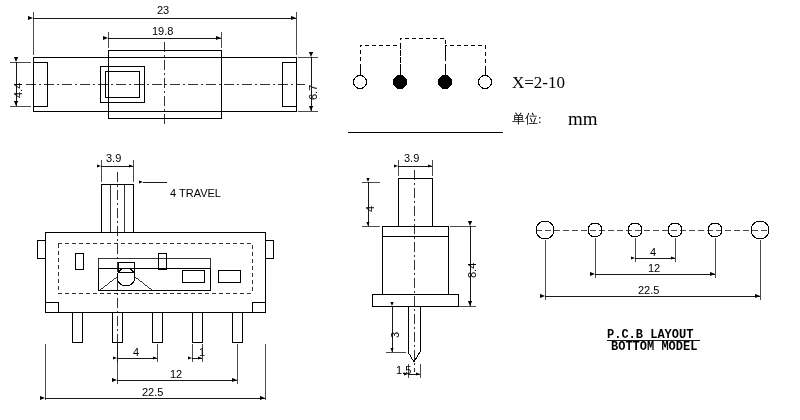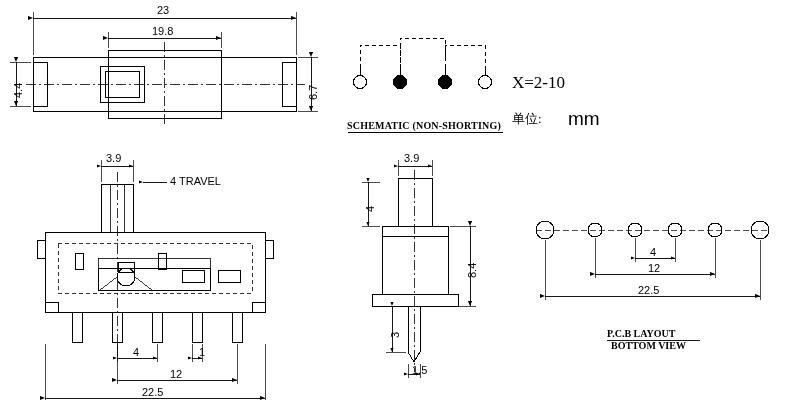--- a/index.html
+++ b/index.html
@@ -10,24 +10,24 @@
     color:#000;
     position:relative;
     overflow:hidden;
   }
   .stage{position:absolute;left:0;top:0;width:672px;height:420px;}
   svg{position:absolute;left:0;top:0;width:800px;height:420px;}
   .lbl{position:absolute;white-space:nowrap;}
   .t-model{font-size:19px;font-family:"Liberation Serif",serif;}
   .t-x{font-size:17px;font-family:"Liberation Serif",serif;}
   .t-unit{font-size:13px;font-family:"Liberation Serif",serif;}
-  .t-mm{font-size:19px;font-family:Liberation Sans, sans-serif;}
+  .t-mm{font-size:19px;font-family:Liberation Serif, serif;}
   .t-dim{font-size:11px;font-family:"Liberation Sans",sans-serif;}
   .t-cap{font-size:10px;font-family:"Liberation Serif",serif;font-weight:bold;letter-spacing:.2px;}
-  .t-cap2{font-size:10px;font-family:Liberation Serif, serif;font-weight:bold;}
+  .t-cap2{font-size:12px;font-family:Liberation Mono, monospace;font-weight:bold;}
   .vert{transform:rotate(-90deg);transform-origin:left top;}
 </style>
 </head>
 <body>
 
 <div class="stage">
 
 <svg viewBox="0 0 800 420">
   <defs>
     <marker id="ar" markerWidth="7" markerHeight="7" refX="6" refY="2.5" orient="auto">
@@ -207,38 +207,37 @@
 
     <line x1="607" y1="340" x2="700" y2="340" stroke-width="0.9"></line>
   </g>
 </svg>
 
 <div class="lbl t-dim" style="left:157px;top:4px;">23</div>
 <div class="lbl t-dim" style="left:152px;top:25px;">19.8</div>
 <div class="lbl t-dim vert" style="left:12px;top:98px;">4.4</div>
 <div class="lbl t-dim vert" style="left:307px;top:100px;">6.7</div>
 
-<div class="lbl t-cap" style="left:347px;top:120px;">SCHEMATIC (NON-SHORTING)</div>
 
 <div class="lbl t-x" style="left:512px;top:73px;">X=2-10</div>
 <div class="lbl t-unit" style="left:512px;top:110px;">单位:</div>
 <div class="lbl t-mm" style="left:568px;top:108px;">mm</div>
 
 <div class="lbl t-dim" style="left:106px;top:152px;">3.9</div>
-<div class="lbl t-dim" style="left:170px;top:175px;">4 TRAVEL</div>
+<div class="lbl t-dim" style="left:170px;top:187px;">4 TRAVEL</div>
 <div class="lbl t-dim" style="left:133px;top:346px;">4</div>
 <div class="lbl t-dim" style="left:199px;top:346px;">1</div>
 <div class="lbl t-dim" style="left:170px;top:368px;">12</div>
 <div class="lbl t-dim" style="left:142px;top:386px;">22.5</div>
 
 <div class="lbl t-dim" style="left:404px;top:152px;">3.9</div>
 <div class="lbl t-dim vert" style="left:364px;top:212px;">4</div>
 <div class="lbl t-dim vert" style="left:466px;top:278px;">8.4</div>
 <div class="lbl t-dim vert" style="left:389px;top:338px;">3</div>
-<div class="lbl t-dim" style="left:412px;top:364px;">1.5</div>
+<div class="lbl t-dim" style="left:396px;top:364px;">1.5</div>
 
 <div class="lbl t-dim" style="left:650px;top:246px;">4</div>
 <div class="lbl t-dim" style="left:648px;top:262px;">12</div>
 <div class="lbl t-dim" style="left:638px;top:284px;">22.5</div>
 <div class="lbl t-cap2" style="left:607px;top:328px;">P.C.B LAYOUT</div>
-<div class="lbl t-cap2" style="left:611px;top:340px;">BOTTOM VIEW</div>
+<div class="lbl t-cap2" style="left:611px;top:340px;">BOTTOM MODEL</div>
 
 </div>
 
 </body></html>

